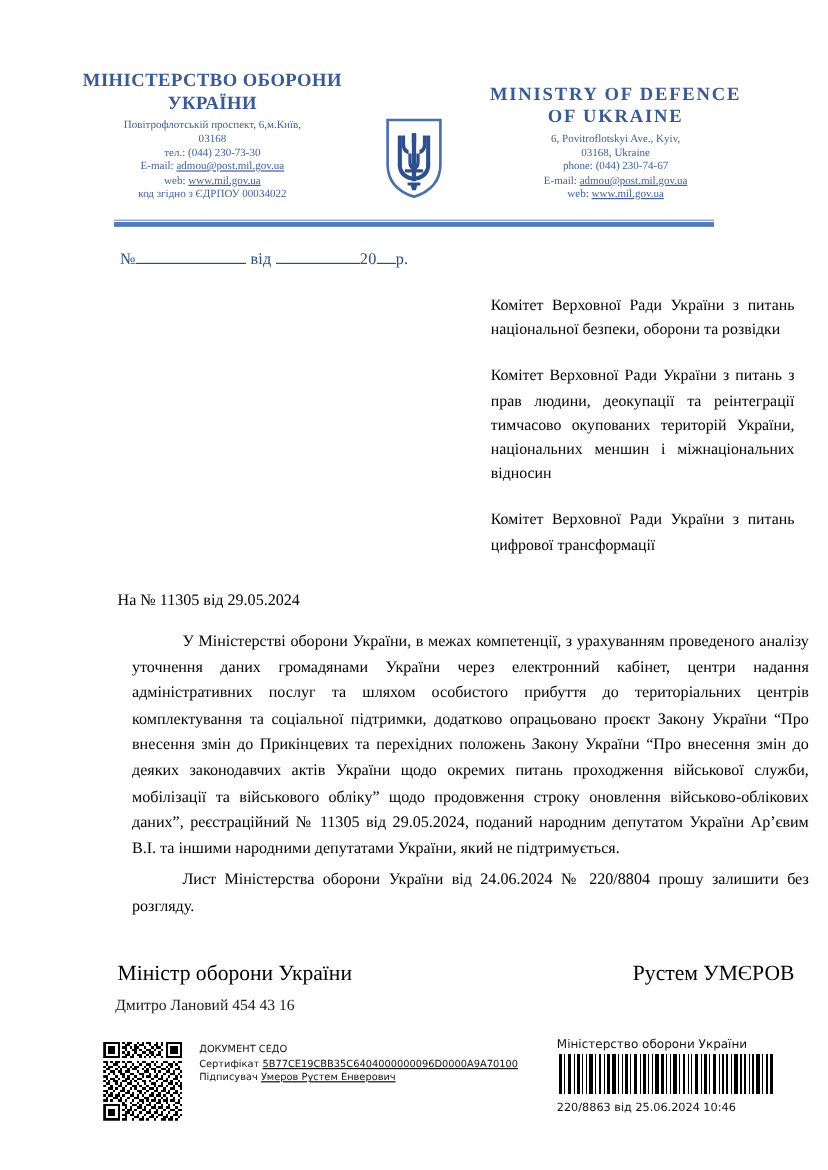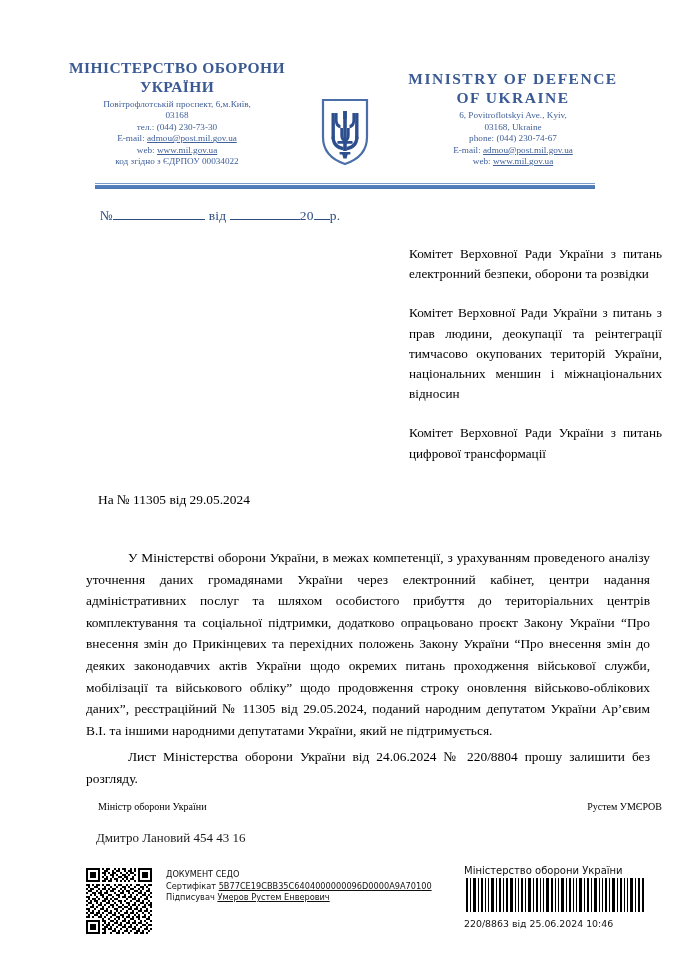--- a/index.html
+++ b/index.html
@@ -117,44 +117,43 @@
 
   
   .onref {
     position: absolute;
     left: 98px;
     top: 492px;
     font-size: 13.4px;
   }
   .bodytext {
     position: absolute;
-    left: 86px;
+    left: 110px;
     top: 523px;
     width: 564px;
     font-size: 13.4px;
     line-height: 21.6px;
     text-align: justify;
     text-align-last: left;
-    margin-top: 24px;
   }
   .bodytext p {
     margin: 0;
     text-indent: 42px;
   }
   .bodytext p + p { margin-top: 5px; font-family: Liberation Serif, serif; }
 
   
   .sigrow {
     position: absolute;
     left: 98px;
     top: 801px;
     width: 564px;
     display: flex;
     justify-content: space-between;
-    font-size: 10px;
+    font-size: 18px;
   }
   .executor {
     position: absolute;
     left: 96px;
     top: 830px;
     font-size: 13px;
     color: #1a1a1a;
   }
 
   
@@ -270,21 +269,21 @@
     <div class="sep-thick"></div>
   </div>
 
   <div class="refline">
     <span>№</span><span class="blank b1"></span>
     <span>від</span>
     <span class="blank b2"></span><span>20</span><span class="blank b3"></span><span>р.</span>
   </div>
 
   <div class="addressees">
-    <div class="addressee">Комітет Верховної Ради України з питань електронний безпеки, оборони та розвідки</div>
+    <div class="addressee">Комітет Верховної Ради України з питань національної безпеки, оборони та розвідки</div>
     <div class="addressee">Комітет Верховної Ради України з питань з прав людини, деокупації та реінтеграції тимчасово окупованих територій України, національних меншин і міжнаціональних відносин</div>
     <div class="addressee">Комітет Верховної Ради України з питань цифрової трансформації</div>
   </div>
 
   <div class="onref">На № 11305 від 29.05.2024</div>
 
   <div class="bodytext">
     <p>У Міністерстві оборони України, в межах компетенції, з урахуванням проведеного аналізу уточнення даних громадянами України через електронний кабінет, центри надання адміністративних послуг та шляхом особистого прибуття до територіальних центрів комплектування та соціальної підтримки, додатково опрацьовано проєкт Закону України “Про внесення змін до Прикінцевих та перехідних положень Закону України “Про внесення змін до деяких законодавчих актів України щодо окремих питань проходження військової служби, мобілізації та військового обліку” щодо продовження строку оновлення військово-облікових даних”, реєстраційний № 11305 від 29.05.2024, поданий народним депутатом України Ар’євим В.І. та іншими народними депутатами України, який не підтримується.</p>
     <p>Лист Міністерства оборони України від 24.06.2024 № 220/8804 прошу залишити без розгляду.</p>
   </div>

